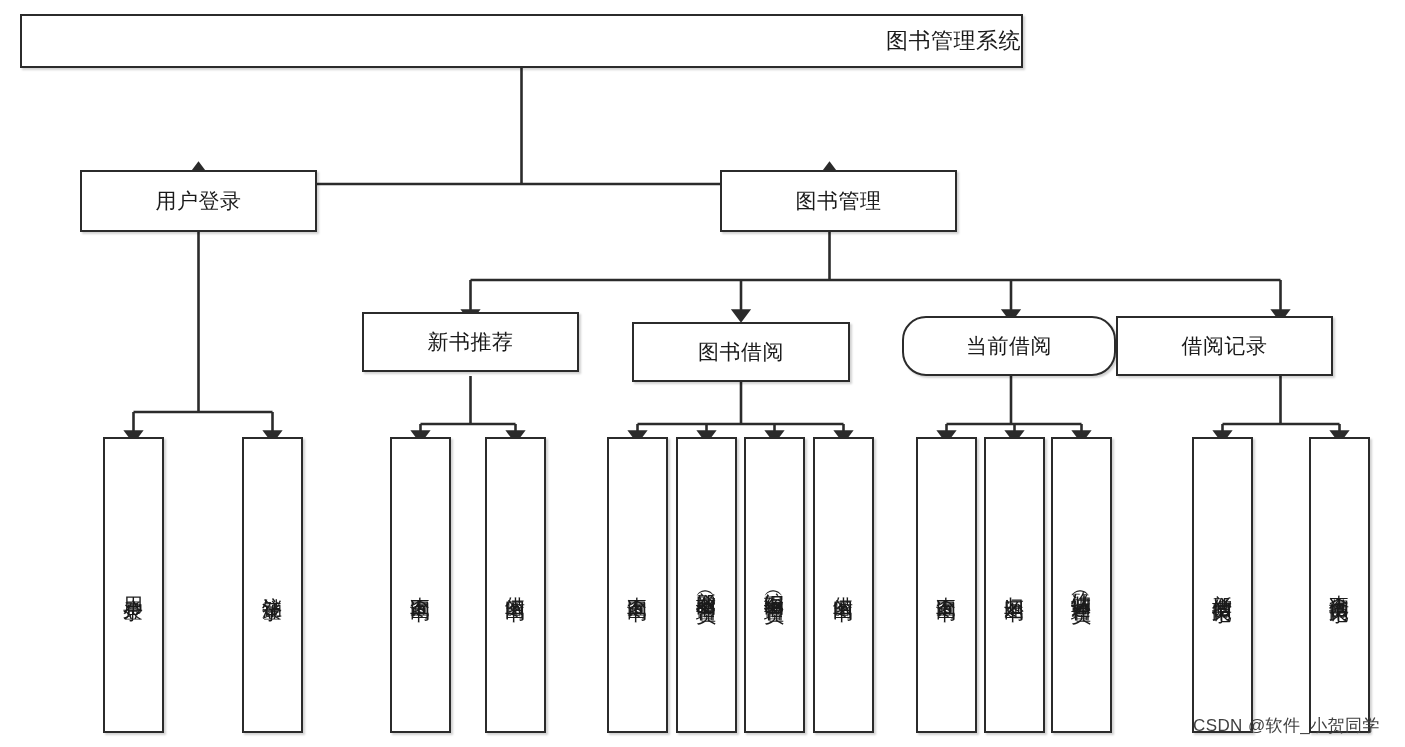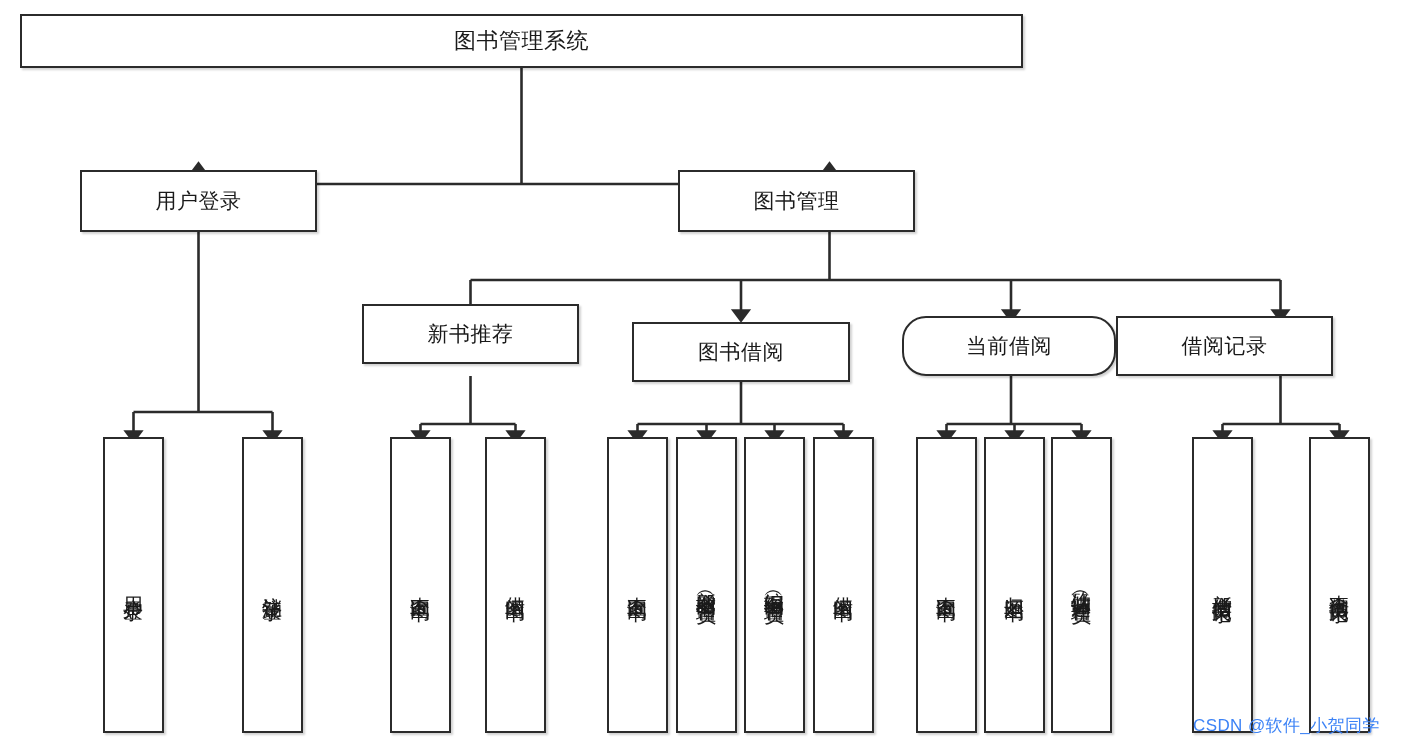--- a/index.html
+++ b/index.html
@@ -58,21 +58,21 @@
     line-height: 1.30;
     letter-spacing: 2px;
     white-space: normal;
     max-height: 280px;
   }
   #watermark {
     position: absolute;
     left: 1193px;
     top: 714px;
     font-size: 17px;
-    color: #3b82f6;
+    color: #404040;
     white-space: nowrap;
     letter-spacing: 0.4px;
     pointer-events: none;
   }
 </style>
 </head>
 <body>
 
 <div id="diagram-root">
 
@@ -113,30 +113,30 @@
         <path d="M1014.5,424 L1014.5,436" marker-end="url(#arrowhead)"></path>
         <path d="M1081.5,424 L1081.5,436" marker-end="url(#arrowhead)"></path>
         <path d="M1280.5,376 L1280.5,424"></path>
         <path d="M1222.5,424 L1339.5,424"></path>
         <path d="M1222.5,424 L1222.5,436" marker-end="url(#arrowhead)"></path>
         <path d="M1339.5,424 L1339.5,436" marker-end="url(#arrowhead)"></path>
       </g>
   </svg>
 
   <div id="node-layer">
-      <div class="node root" id="node-root" style="left: 20px; top: 14px; width: 1003px; height: 54px;">
+      <div class="node root" id="node-root" style="left: 20px; top: 14px; width: 1003px; height: 54px; justify-content: flex-end;">
         <div class="node-label">图书管理系统</div>
       </div>
       <div class="node level2" id="node-user-login" style="left: 80px; top: 170px; width: 237px; height: 62px;">
         <div class="node-label">用户登录</div>
       </div>
-      <div class="node level2" id="node-book-management" style="left: 678px; top: 170px; width: 237px; height: 62px;">
+      <div class="node level2" id="node-book-management" style="left: 720px; top: 170px; width: 237px; height: 62px;">
         <div class="node-label">图书管理</div>
       </div>
-      <div class="node level3" id="node-new-book-recommend" style="left: 362px; top: 304px; width: 217px; height: 60px;">
+      <div class="node level3" id="node-new-book-recommend" style="left: 362px; top: 312px; width: 217px; height: 60px;">
         <div class="node-label">新书推荐</div>
       </div>
       <div class="node level3" id="node-book-borrow" style="left: 632px; top: 316px; width: 218px; height: 60px; margin-top: 6px;">
         <div class="node-label">图书借阅</div>
       </div>
       <div class="node level3" id="node-current-borrow" style="left: 902px; top: 316px; width: 214px; height: 60px; border-radius: 24px;">
         <div class="node-label">当前借阅</div>
       </div>
       <div class="node level3" id="node-borrow-record" style="left: 1116px; top: 316px; width: 217px; height: 60px;">
         <div class="node-label">借阅记录</div>

